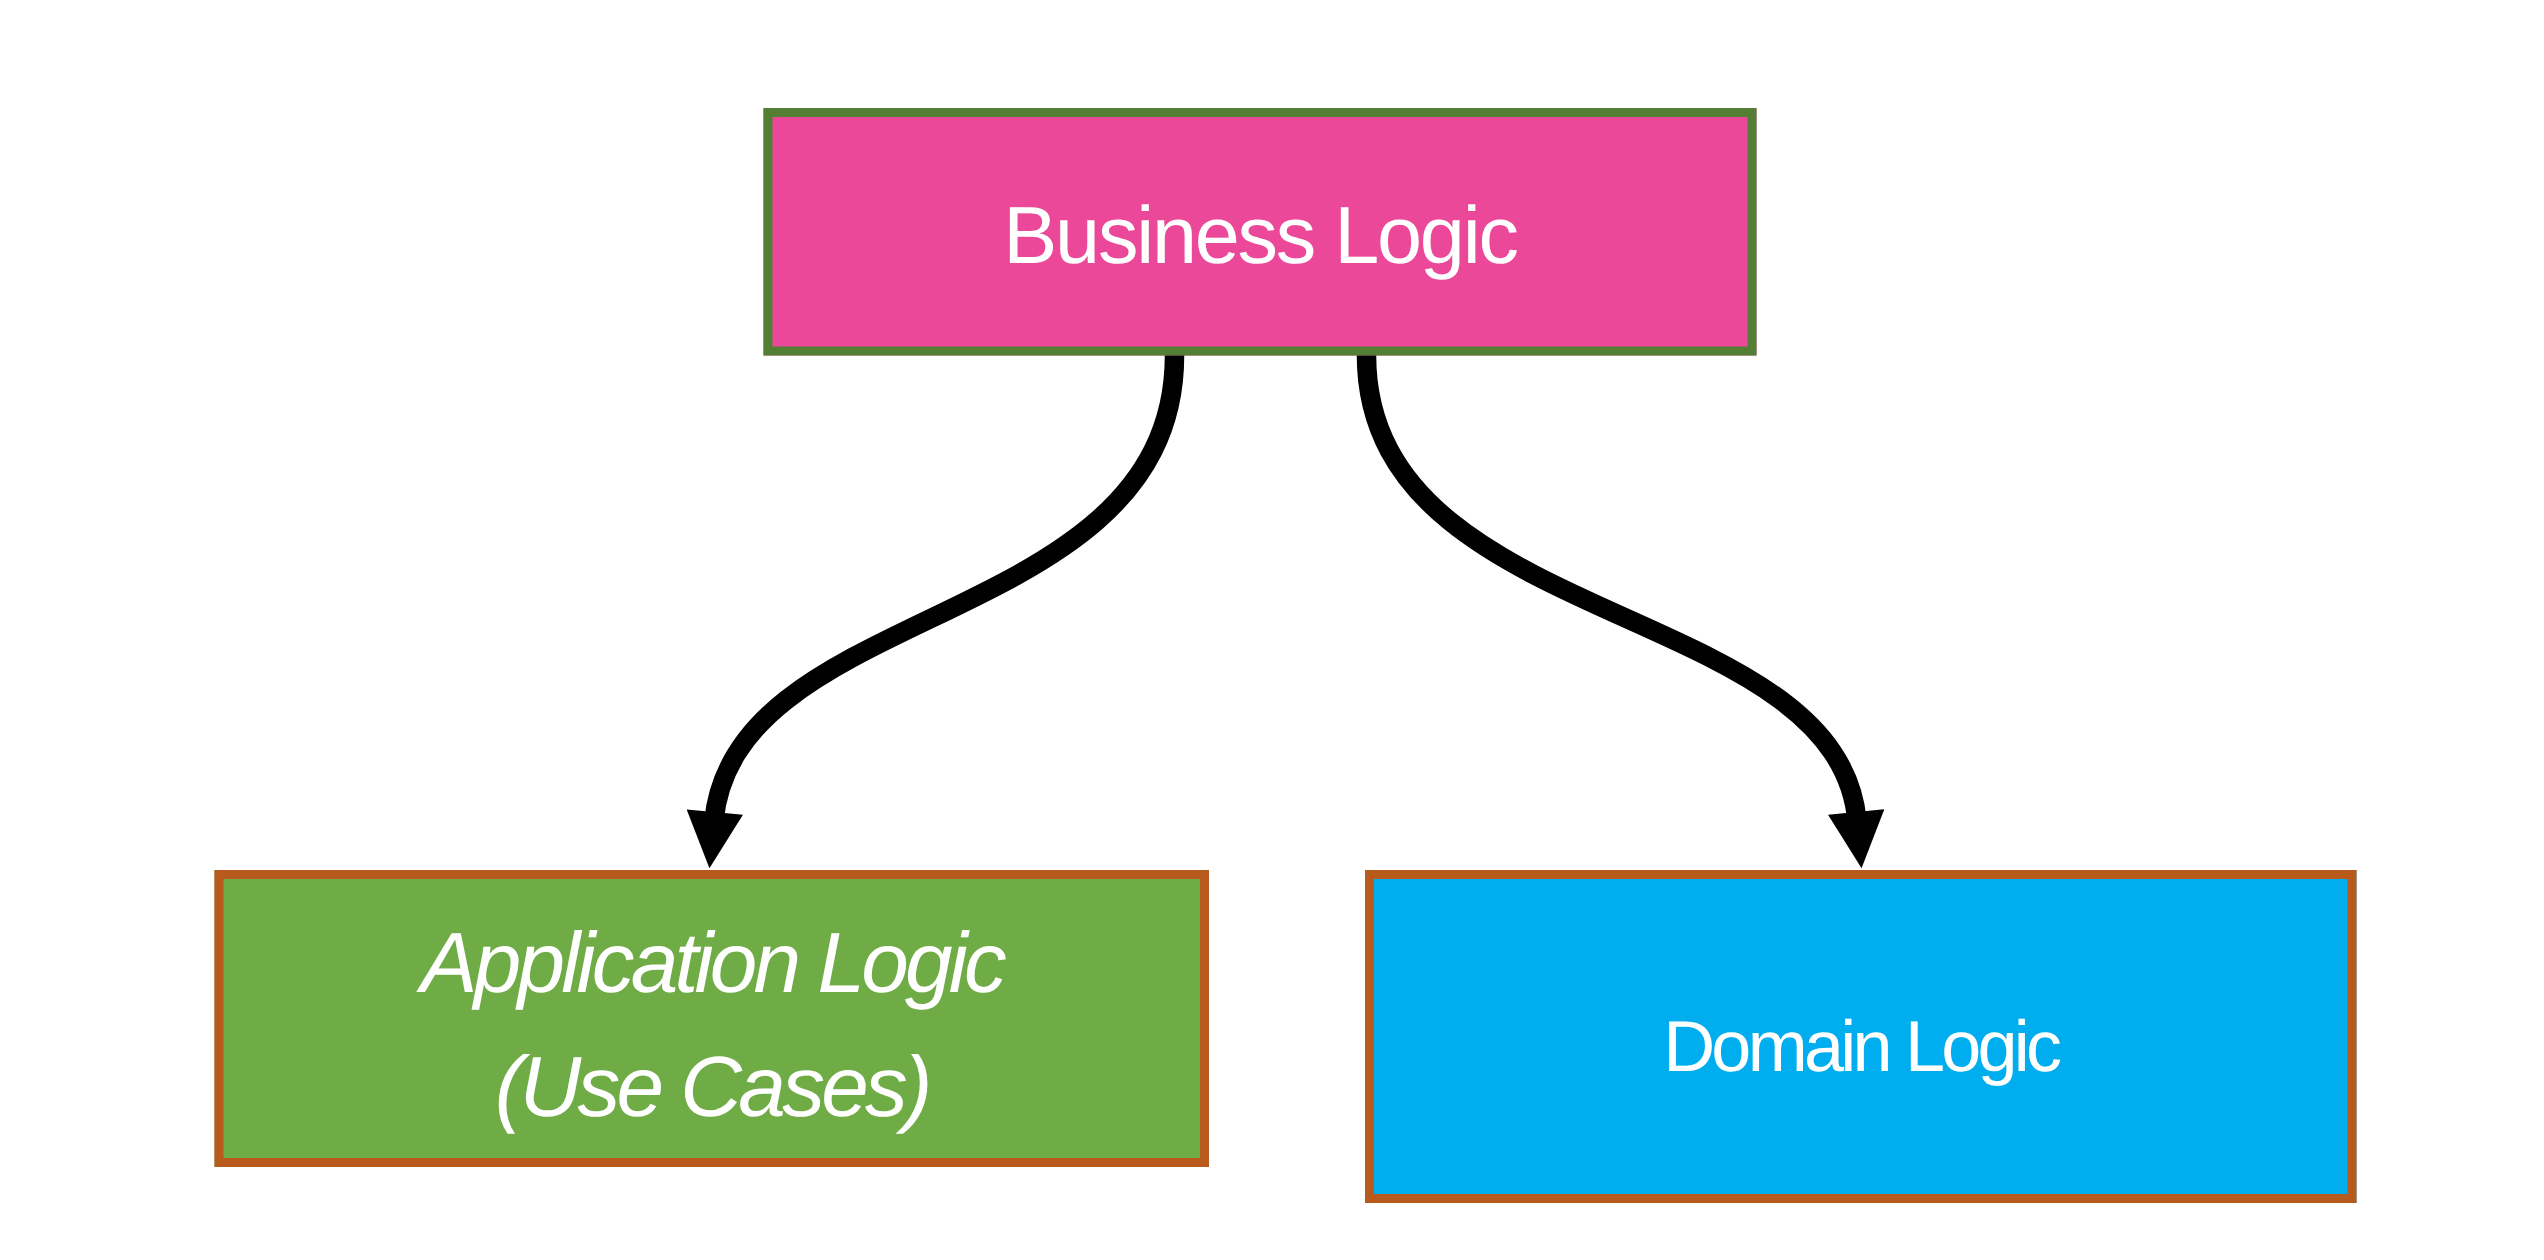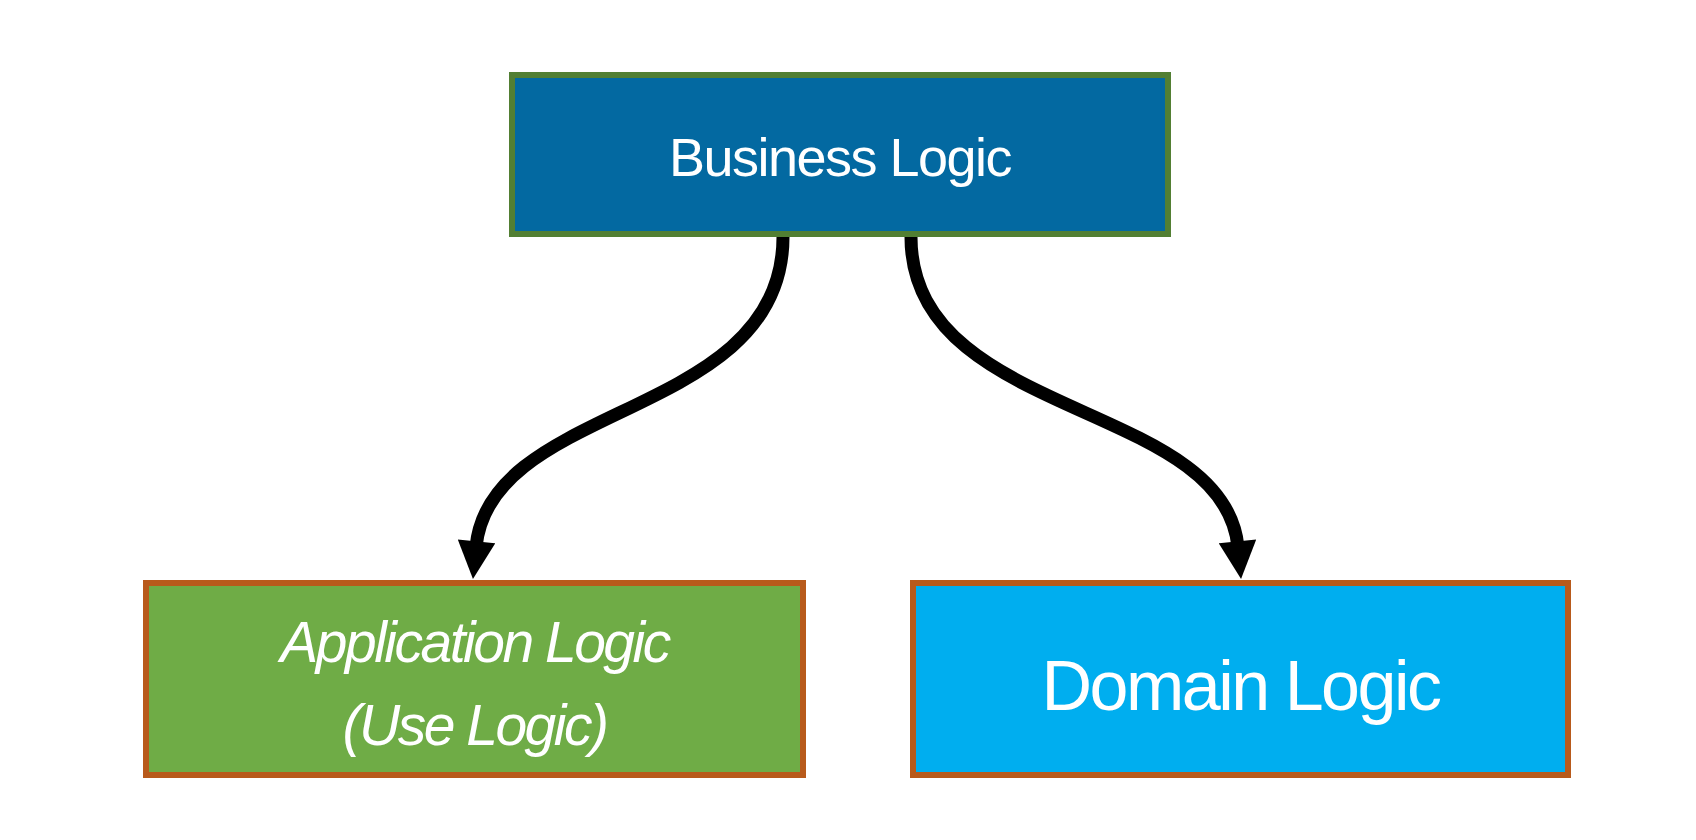--- a/index.html
+++ b/index.html
@@ -60,51 +60,51 @@
     font-size: 57px;
     letter-spacing: -2.5px;
     line-height: 1.45;
     padding-top: 10px;
     font-style: italic;
   }
   .node-domain {
     left: 910px;
     top: 580px;
     width: 661px;
-    height: 198px;
-    font-size: 70px;
+    height: 222px;
+    font-size: 48px;
     letter-spacing: -2.5px;
     padding-top: 14px;
   }
   .node-label {
     display: block;
     white-space: nowrap;
   }
 </style>
 </head>
 <body>
 
 <div class="canvas">
 
-  <div class="node node-business" style="background: #0369a1; border-color: rgb(82, 127, 51); color: rgb(255, 255, 255);">
+  <div class="node node-business" style="background: #ec4899; border-color: rgb(82, 127, 51); color: rgb(255, 255, 255);">
     <span class="node-label">Business Logic</span>
   </div>
 
   <svg class="edges" viewBox="0 0 1696 840" xmlns="http://www.w3.org/2000/svg">
     <defs>
       <marker id="arrowhead" viewBox="0 0 10 10" refX="1.5" refY="5" markerWidth="3" markerHeight="2.9" orient="auto">
         <path class="arrowhead-shape" d="M 0 0 L 10 5 L 0 10 z"></path>
       </marker>
     </defs>
     <path class="edge" d="M 783 237 C 783 420 490 400 476 547" marker-end="url(#arrowhead)" style="stroke: rgb(0, 0, 0);"></path>
     <path class="edge" d="M 911 237 C 911 420 1224 400 1238 547" marker-end="url(#arrowhead)" style="stroke: rgb(0, 0, 0);"></path>
   </svg>
 
   <div class="node node-application" style="background: rgb(111, 172, 70); border-color: rgb(184, 90, 27); color: rgb(255, 255, 255);">
     <span class="node-label">Application Logic</span>
-    <span class="node-label">(Use Logic)</span>
+    <span class="node-label">(Use Cases)</span>
   </div>
 
   <div class="node node-domain" style="background: rgb(0, 174, 239); border-color: rgb(184, 90, 27); color: rgb(255, 255, 255);">
     <span class="node-label">Domain Logic</span>
   </div>
 
 </div>
 
 </body></html>

